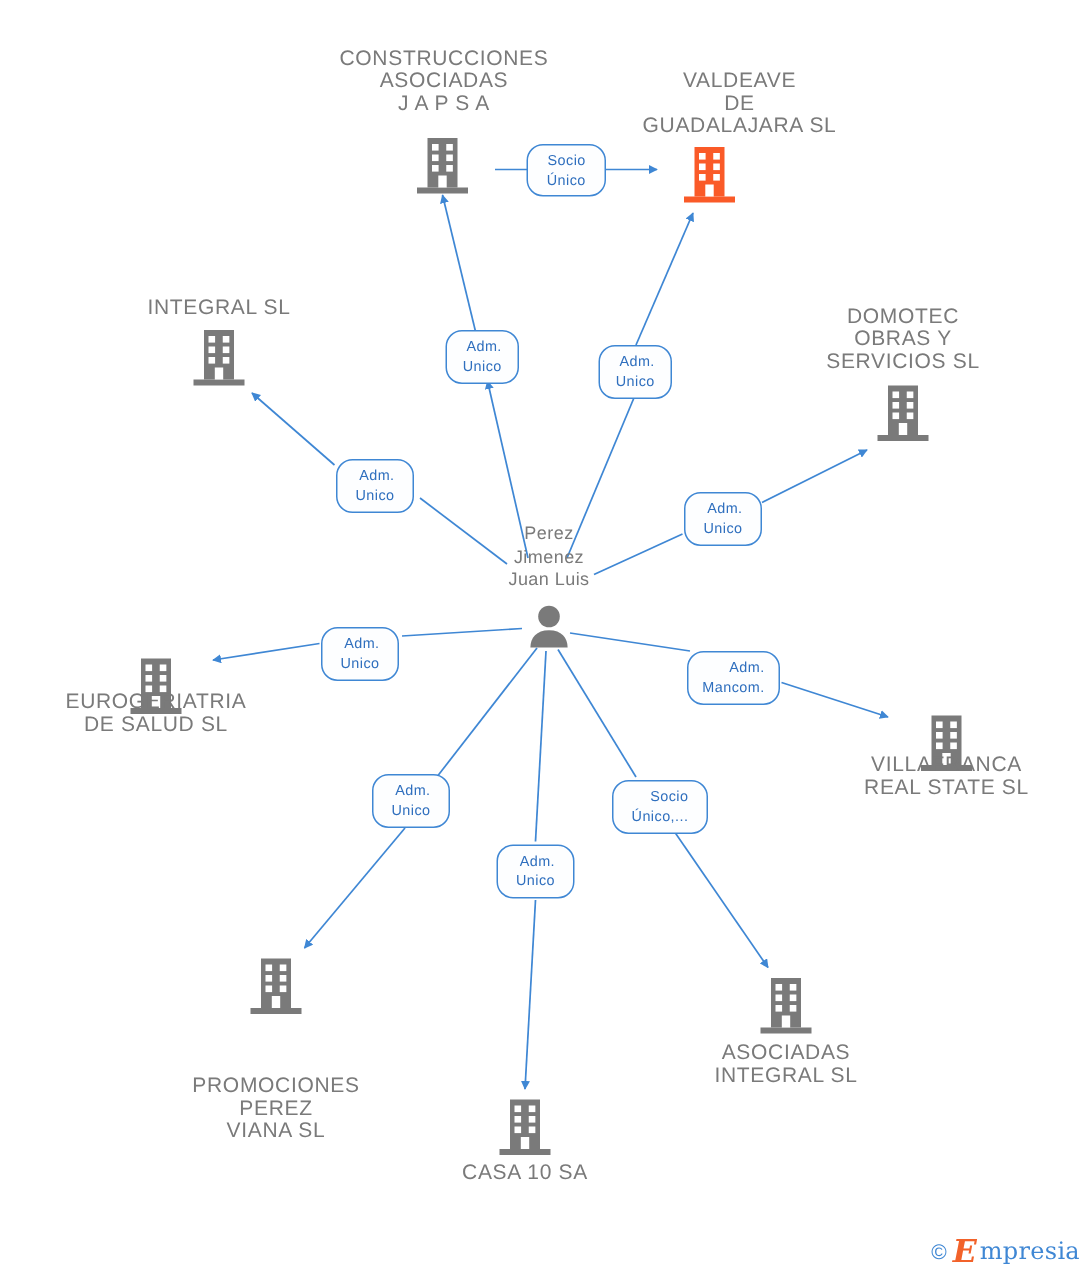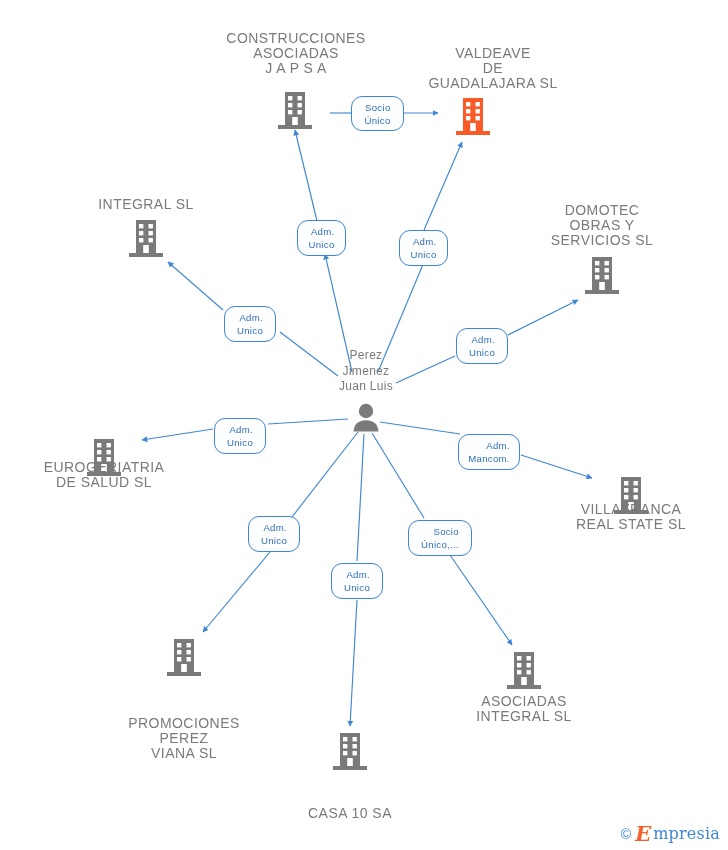--- a/index.html
+++ b/index.html
@@ -270,21 +270,21 @@
           <rect x="21.5" y="6" width="4.4" height="4.4"></rect>
         <rect x="12" y="13" width="4.4" height="4.4"></rect>
           <rect x="21.5" y="13" width="4.4" height="4.4"></rect>
         <rect x="12" y="20" width="4.4" height="4.4"></rect>
           <rect x="21.5" y="20" width="4.4" height="4.4"></rect>
         <rect x="16.2" y="27" width="5.6" height="8"></rect>
       </g>
     </g>
   </svg>
 </div>
-<div class="node-label" style="left:270px;top:774px;width:160px;margin-top:32px;">CASA 10 SA</div>
+<div class="node-label" style="left:270px;top:774px;width:160px;">CASA 10 SA</div>
 
 <div class="icon" style="left:505px;top:650px;">
   <svg width="38" height="42" viewBox="0 0 38 42" xmlns="http://www.w3.org/2000/svg">
     <g fill="#7a7a7a">
       <rect x="9" y="2" width="20" height="33"></rect>
       <rect x="2" y="35" width="34" height="4"></rect>
       <g fill="#ffffff">
         <rect x="12" y="6" width="4.4" height="4.4"></rect>
           <rect x="21.5" y="6" width="4.4" height="4.4"></rect>
         <rect x="12" y="13" width="4.4" height="4.4"></rect>

